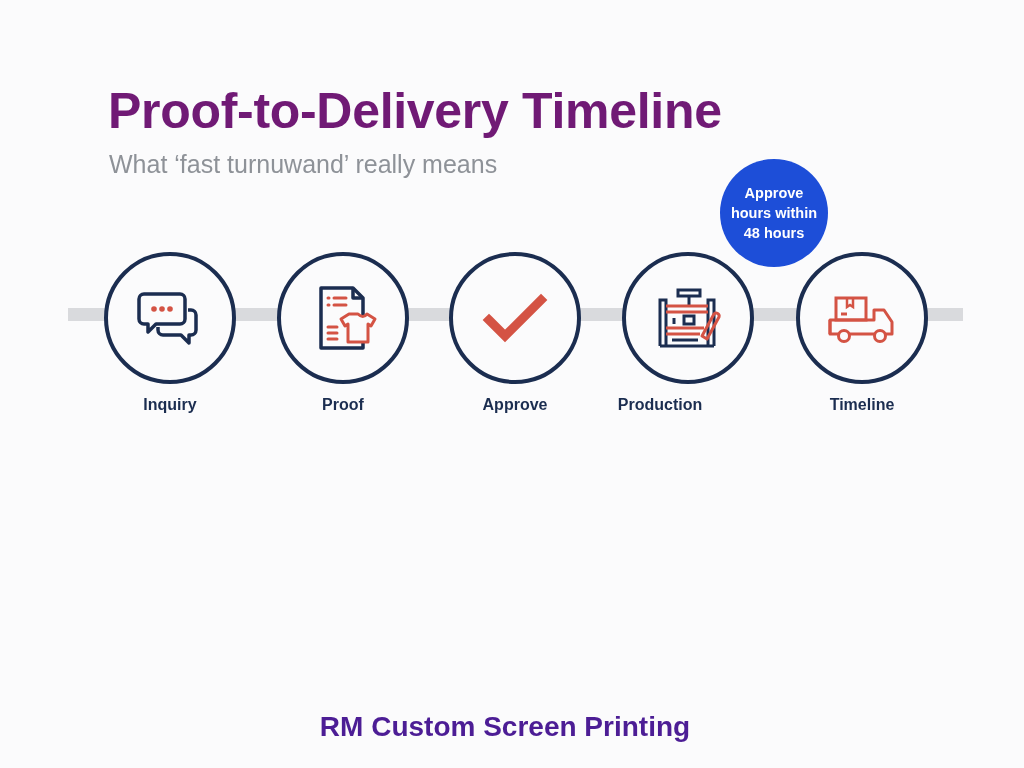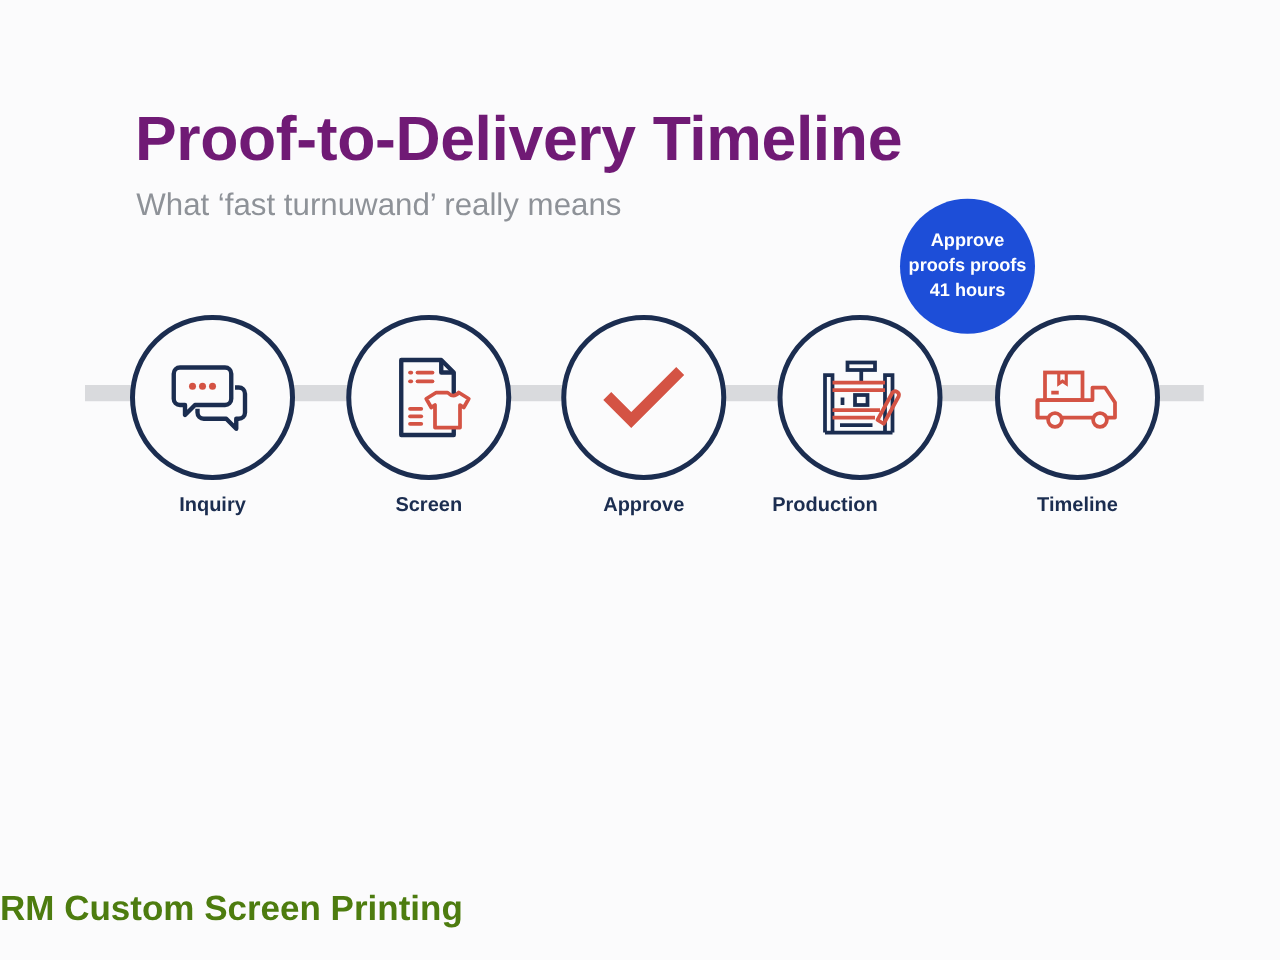--- a/index.html
+++ b/index.html
@@ -32,37 +32,37 @@
     text-align: center; font-size: 16px; font-weight: bold; color: #1b2d50;
   }
   .callout {
     position: absolute; left: 720px; top: 159px; width: 108px; height: 108px;
     border-radius: 50%; background: #1d4ed8; color: #ffffff;
     display: flex; align-items: center; justify-content: center; text-align: center;
     font-size: 14.5px; font-weight: bold; line-height: 20px; z-index: 3;
   }
   .callout span { display: block; }
   .footer {
-    position: absolute; left: 0; width: 1010px; top: 711px; margin: 0; 
-    font-size: 28px; font-weight: bold; color: #4d7c0f;
+    position: absolute; left: 0; width: 1010px; top: 711px; margin: 0; text-align: center;
+    font-size: 28px; font-weight: bold; color: #4c1d95;
   }
 </style>
 </head>
 <body>
 
 <h1 class="title">Proof-to-Delivery Timeline</h1>
 <p class="subtitle">What ‘fast turnuwand’ really means</p>
 
 <div class="track"></div>
 
 <div class="callout">
   <div>
     <span>Approve</span>
-    <span>proofs proofs</span>
-    <span>41 hours</span>
+    <span>hours within</span>
+    <span>48 hours</span>
   </div>
 </div>
 
 <div class="step" style="left:170px">
   <svg viewBox="0 0 80 80">
     <path d="M14 16 h36 a5 5 0 0 1 5 5 v20 a5 5 0 0 1 -5 5 h-24 l-8 8 v-8 h-4 a5 5 0 0 1 -5 -5 v-20 a5 5 0 0 1 5 -5 z" fill="none" stroke="#1b2d50" stroke-width="3.5" stroke-linejoin="round"></path>
     <path d="M58 32 h3 a5 5 0 0 1 5 5 v15 a5 5 0 0 1 -5 5 h-2 v8 l-8 -8 h-18 a5 5 0 0 1 -5 -5 v-3" fill="none" stroke="#1b2d50" stroke-width="3.5" stroke-linejoin="round"></path>
     <circle cx="24" cy="31" r="2.8" fill="#d45344"></circle>
     <circle cx="32" cy="31" r="2.8" fill="#d45344"></circle>
     <circle cx="40" cy="31" r="2.8" fill="#d45344"></circle>
@@ -79,21 +79,21 @@
         <line x1="31" y1="20" x2="43" y2="20"></line>
       <line x1="25" y1="27" x2="26" y2="27"></line>
         <line x1="31" y1="27" x2="43" y2="27"></line>
       <line x1="25" y1="49" x2="34" y2="49"></line>
       <line x1="25" y1="55" x2="34" y2="55"></line>
       <line x1="25" y1="61" x2="34" y2="61"></line>
     </g>
     <path d="M46 36 l-8 5 l4 7 l3 -2 v18 h20 v-18 l3 2 l4 -7 l-8 -5 q-4 5 -9 0 z" fill="#fbfbfc" stroke="#d45344" stroke-width="3" stroke-linejoin="round"></path>
   </svg>
 </div>
-<div class="label" style="left:343px">Screen</div>
+<div class="label" style="left:343px">Proof</div>
 
 <div class="step" style="left:515px">
   <svg viewBox="0 0 80 80">
     <path d="M14 42 l16 16 l36 -36" fill="none" stroke="#d45344" stroke-width="9" stroke-linecap="square" stroke-linejoin="miter"></path>
   </svg>
 </div>
 <div class="label" style="left:515px">Approve</div>
 
 <div class="step" style="left:688px">
   <svg viewBox="0 0 80 80">

